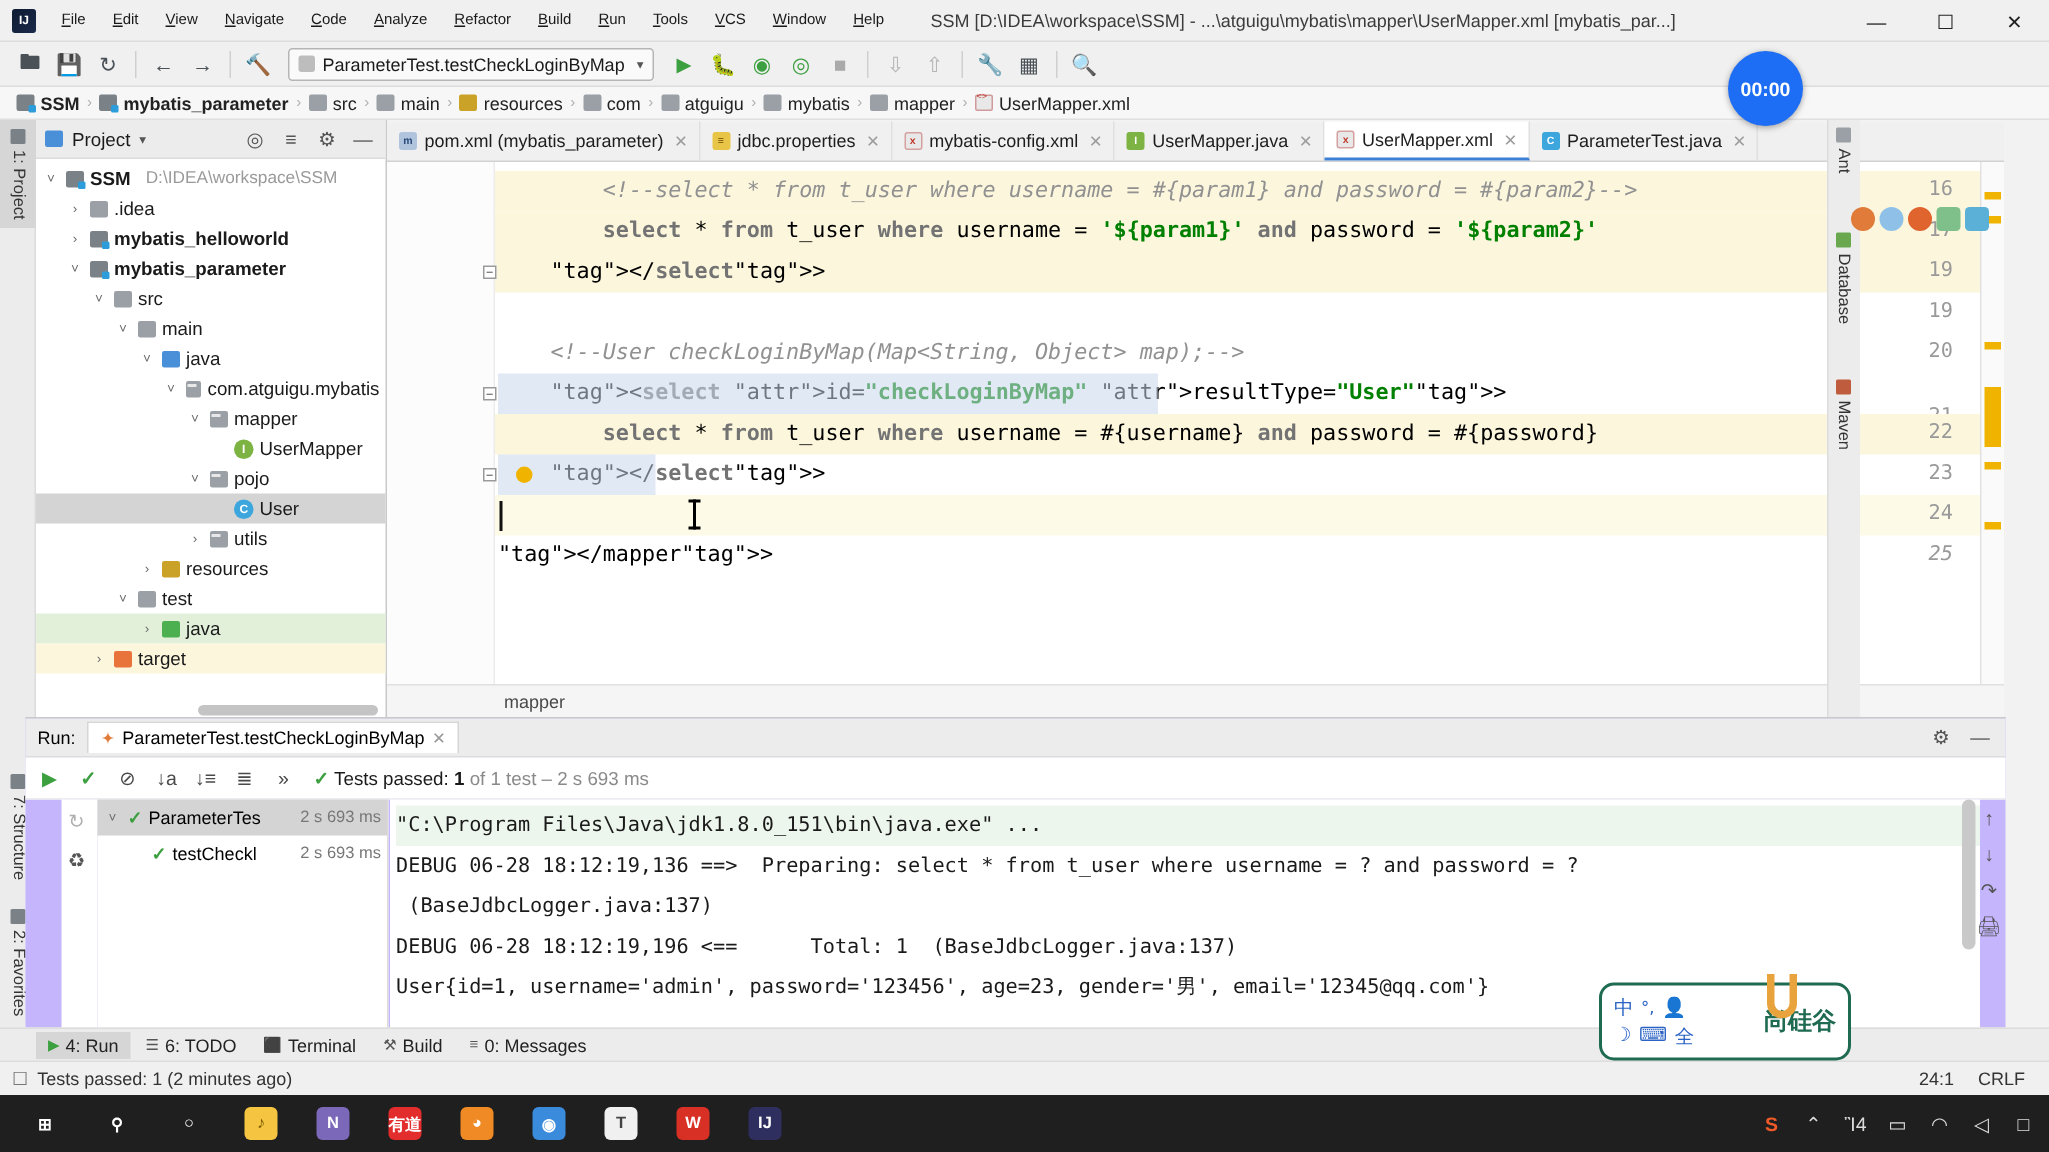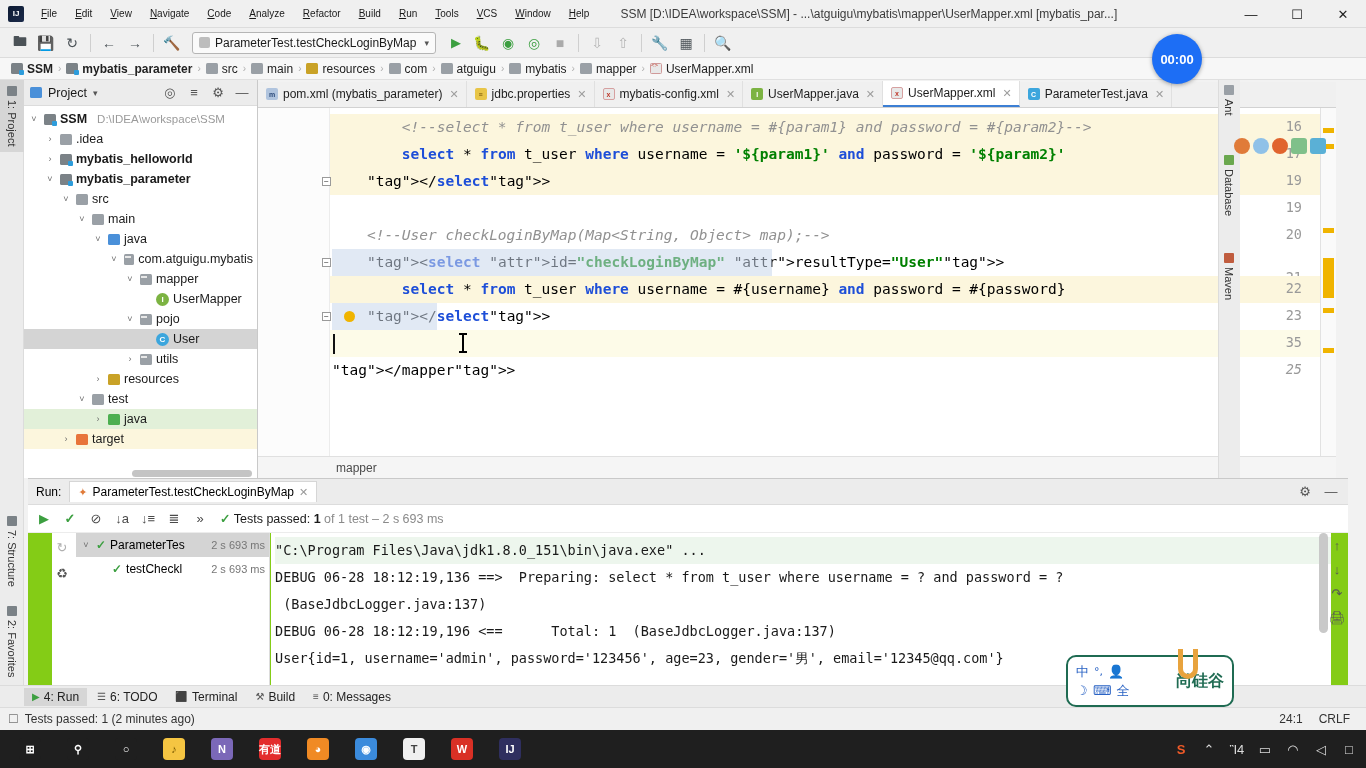--- a/index.html
+++ b/index.html
@@ -182,21 +182,21 @@
   .fold {
     position: absolute; left: 64px; width: 9px; height: 9px;
     border: 1px solid #9a9a9a; background: #fff; color: #555;
     font-size: 8px; line-height: 7px; text-align: center;
   }
   .bulb { position: absolute; left: 340px; width: 11px; height: 11px; border-radius: 50%; background: #f0b400; }
   .code-line {
     position: absolute; left: 74px; white-space: pre; height: 27px; line-height: 27px;
   }
   .hl-row { position: absolute; left: 72px; height: 27px; background: #fcf6dd; }
-  .kw { color: #1d4ed8; font-weight: bold; }
+  .kw { color: #737373; font-weight: bold; }
   .str { color: #008000; font-weight: bold; }
   .cmt { color: #919191; font-style: italic; }
   .mouse-caret {
     position: absolute; width: 2px; height: 20px; background: #000;
   }
   .mouse-caret::before, .mouse-caret::after {
     content:''; position:absolute; left:-3px; width:8px; height:2px; background:#000;
   }
   .mouse-caret::before { top:0; } .mouse-caret::after { bottom:0; }
 
@@ -227,22 +227,22 @@
   .rvtab {
     position: absolute; right: 0; width: 22px;
     writing-mode: vertical-rl; text-orientation: mixed;
     font-size: 11px; color: #333; padding: 5px 4px;
     display: flex; align-items: center; gap: 4px;
   }
   .rv-icon { width: 10px; height: 10px; border-radius: 1px; }
 
   
   .run-panel {
-    position: absolute; left: 28px; top: 478px; width: 1320px; height: 207px;
-    background: #84cc16; border-top: 1px solid #c9c9c9;
+    position: absolute; left: 17px; top: 478px; width: 1320px; height: 207px;
+    background: #c4b5fd; border-top: 1px solid #c9c9c9;
   }
   .run-head {
     height: 26px; background: #ececec; border-bottom: 1px solid #dcdcdc;
     display: flex; align-items: center; padding: 0 8px; gap: 8px; font-size: 12px;
   }
   .run-tab {
     display: flex; align-items: center; gap: 5px; padding: 3px 8px;
     background: #fff; border: 1px solid #d6d6d6; border-bottom: none; font-size: 12px;
   }
   .run-head .spacer { flex: 1; }
@@ -603,21 +603,21 @@
         <div class="gnum" style="top: 161px;">21</div>
         <div class="code-line" style="top: 141px;">    <span class="&lt;span">"tag"</span>&gt;&lt;<span class="kw">select</span> <span class="&lt;span">"attr"</span>&gt;id=<span class="str">"checkLoginByMap"</span> <span class="&lt;span">"attr"</span>&gt;resultType=<span class="str">"User"</span><span class="&lt;span">"tag"</span>&gt;&gt;</div>
         <div style="position: absolute; top: 141px; left: 74px; height: 27px; background: rgba(200, 215, 235, 0.55); width: 439.6px;"></div>
         <div class="hl-row" style="top: 168px; width: 1248px;"></div>
         <div class="gnum" style="top: 172px;">22</div>
         <div class="code-line" style="top: 168px;">        <span class="kw">select</span> * <span class="kw">from</span> t_user <span class="kw">where</span> username = #{username} <span class="kw">and</span> password = #{password}</div>
         <div class="gnum" style="top: 199px;">23</div>
         <div class="code-line" style="top: 195px;">    <span class="&lt;span">"tag"</span>&gt;&lt;/<span class="kw">select</span><span class="&lt;span">"tag"</span>&gt;&gt;</div>
         <div style="position: absolute; top: 195px; left: 74px; height: 27px; background: rgba(200, 215, 235, 0.55); width: 105.2px;"></div>
         <div class="hl-row" style="top: 222px; width: 1248px; background: rgb(253, 251, 232);"></div>
-        <div class="gnum" style="top: 226px;">35</div>
+        <div class="gnum" style="top: 226px;">24</div>
         <div class="code-line" style="top: 222px;"></div>
         <div class="gnum" style="top: 253px; font-style: italic;">25</div>
         <div class="code-line" style="top: 249px;"><span class="&lt;span">"tag"</span>&gt;&lt;/mapper<span class="&lt;span">"tag"</span>&gt;&gt;</div>
         <div class="fold" style="top: 69px;">−</div>
         <div class="fold" style="top: 150px;">−</div>
         <div class="fold" style="top: 204px;">−</div>
         <div class="bulb" style="position: absolute; left: 86px; top: 203px; width: 11px; height: 11px; border-radius: 50%; background: rgb(240, 180, 0);"></div>
         <div style="position: absolute; left: 75px; top: 226px; width: 2px; height: 20px; background: rgb(17, 17, 17);"></div>
         <div class="mouse-caret" style="position: absolute; left: 204px; top: 225px;"></div>
       </div>

